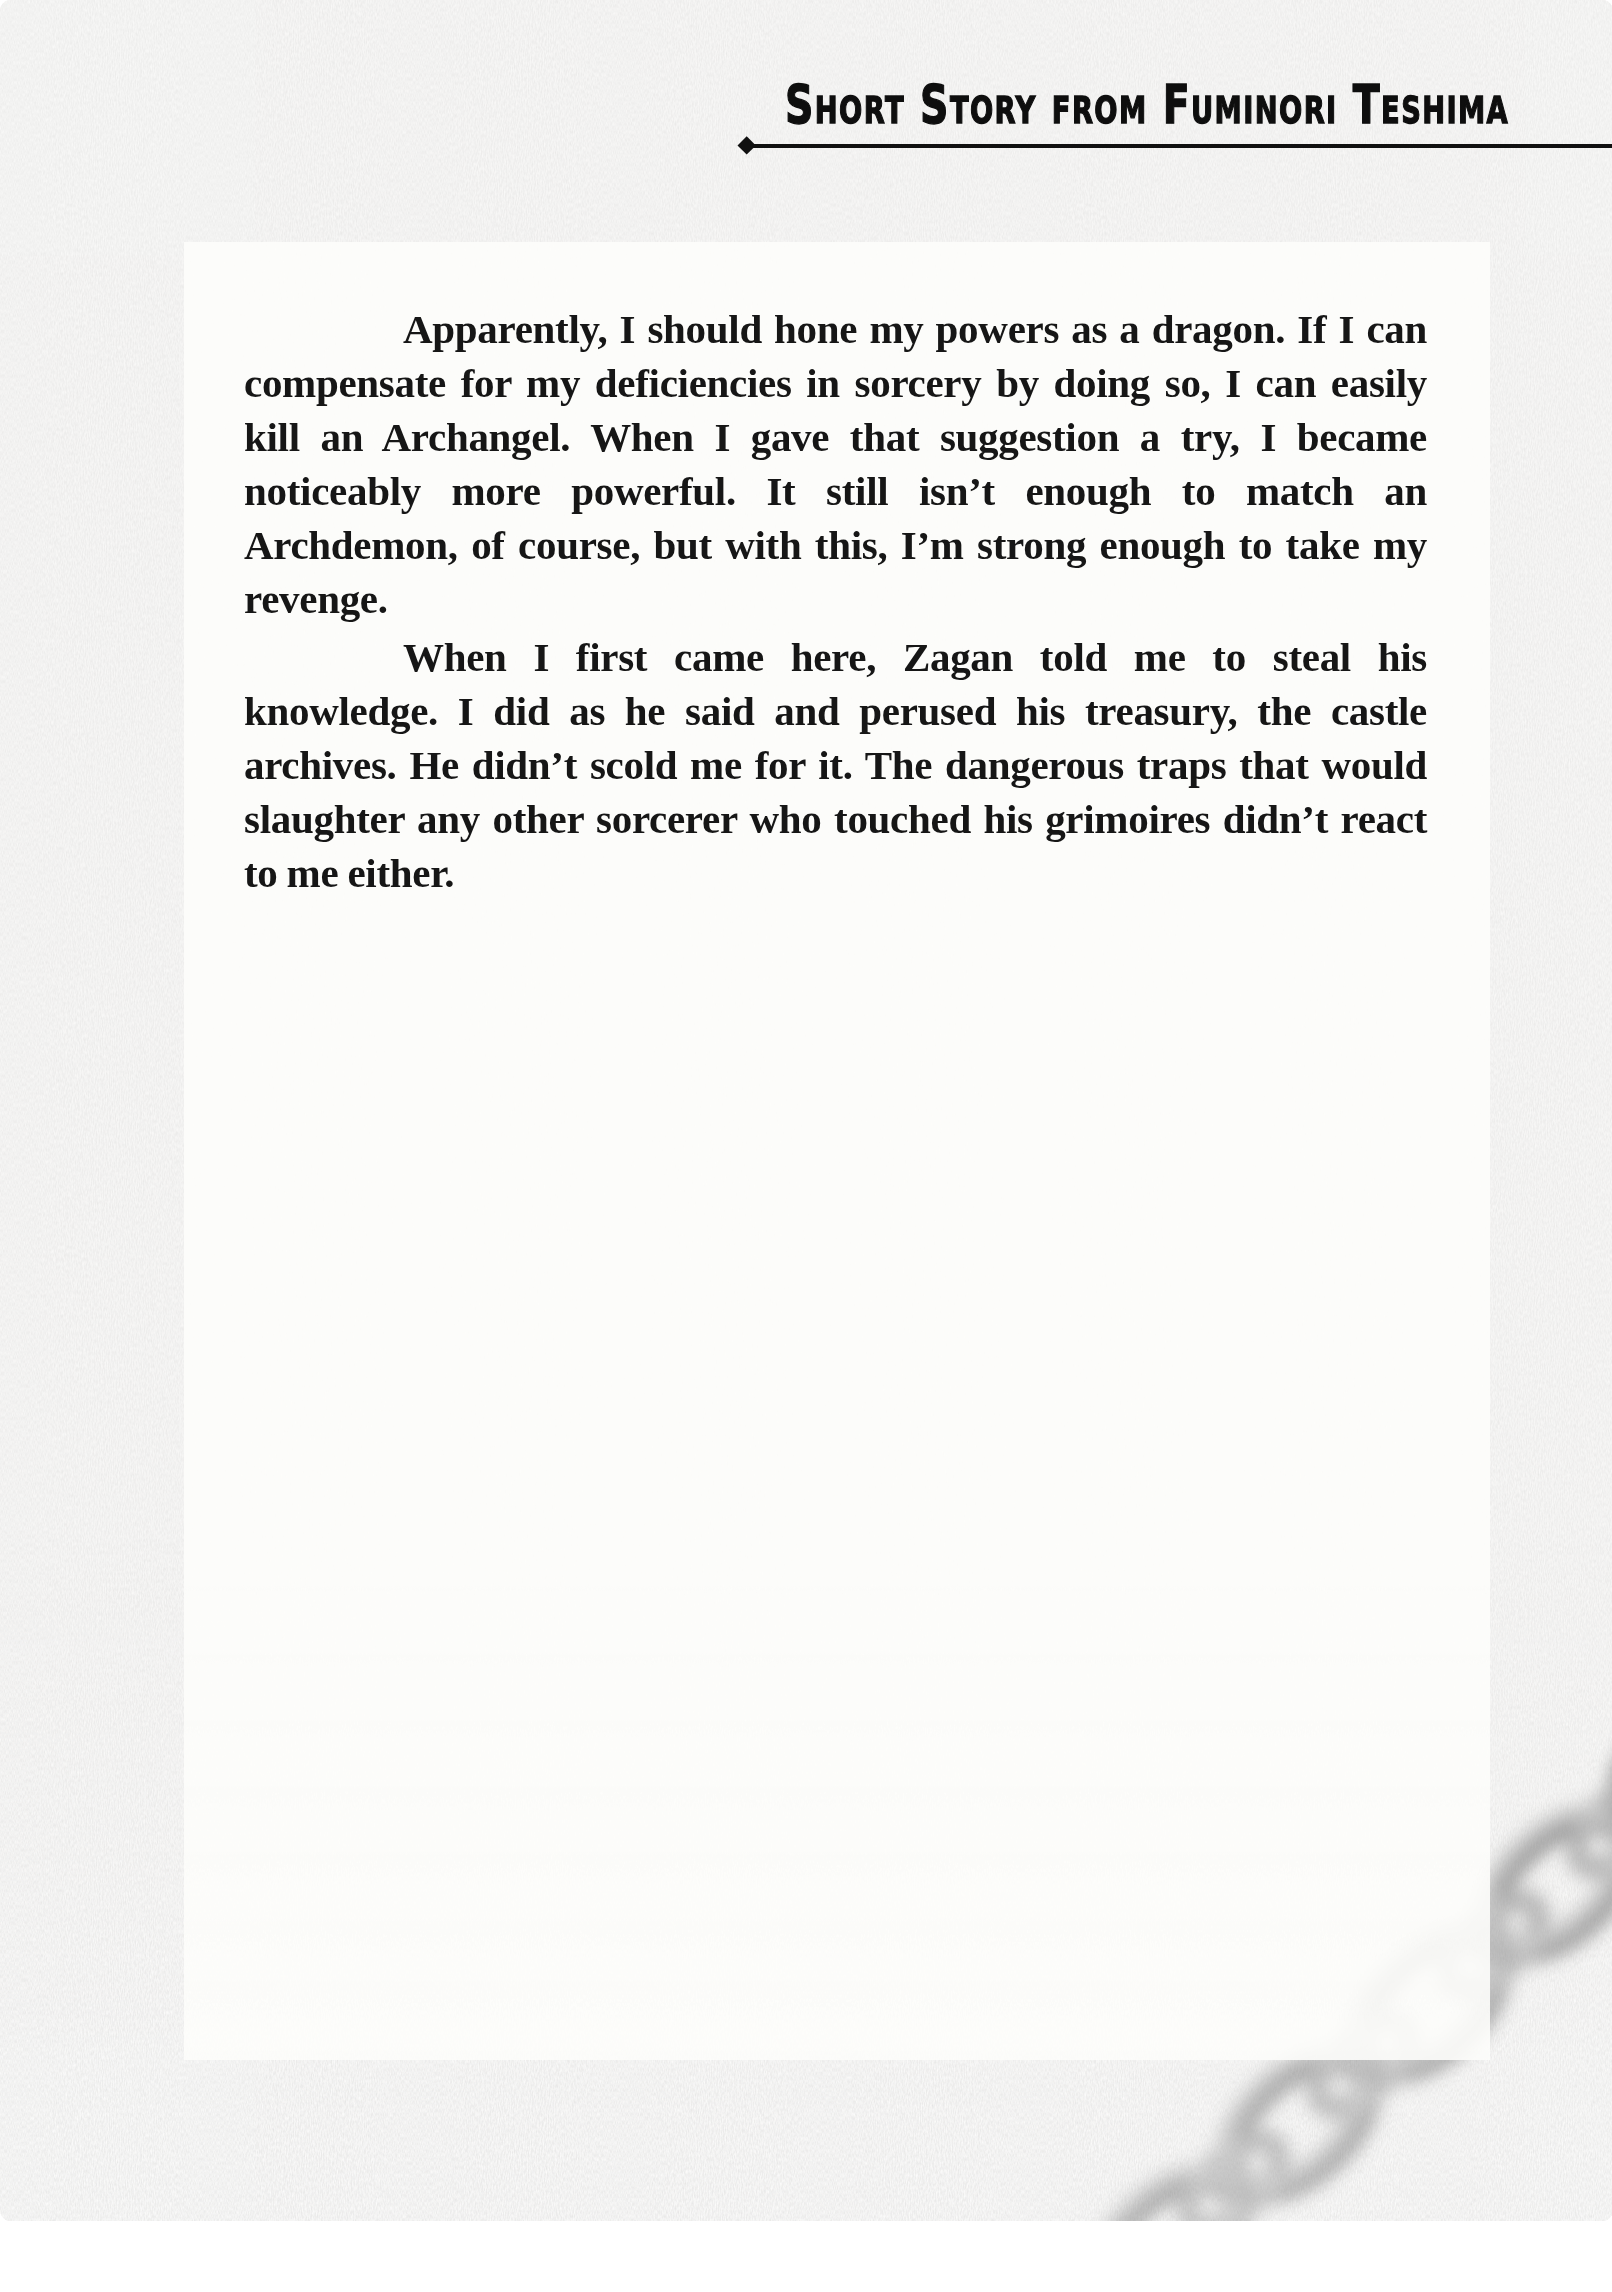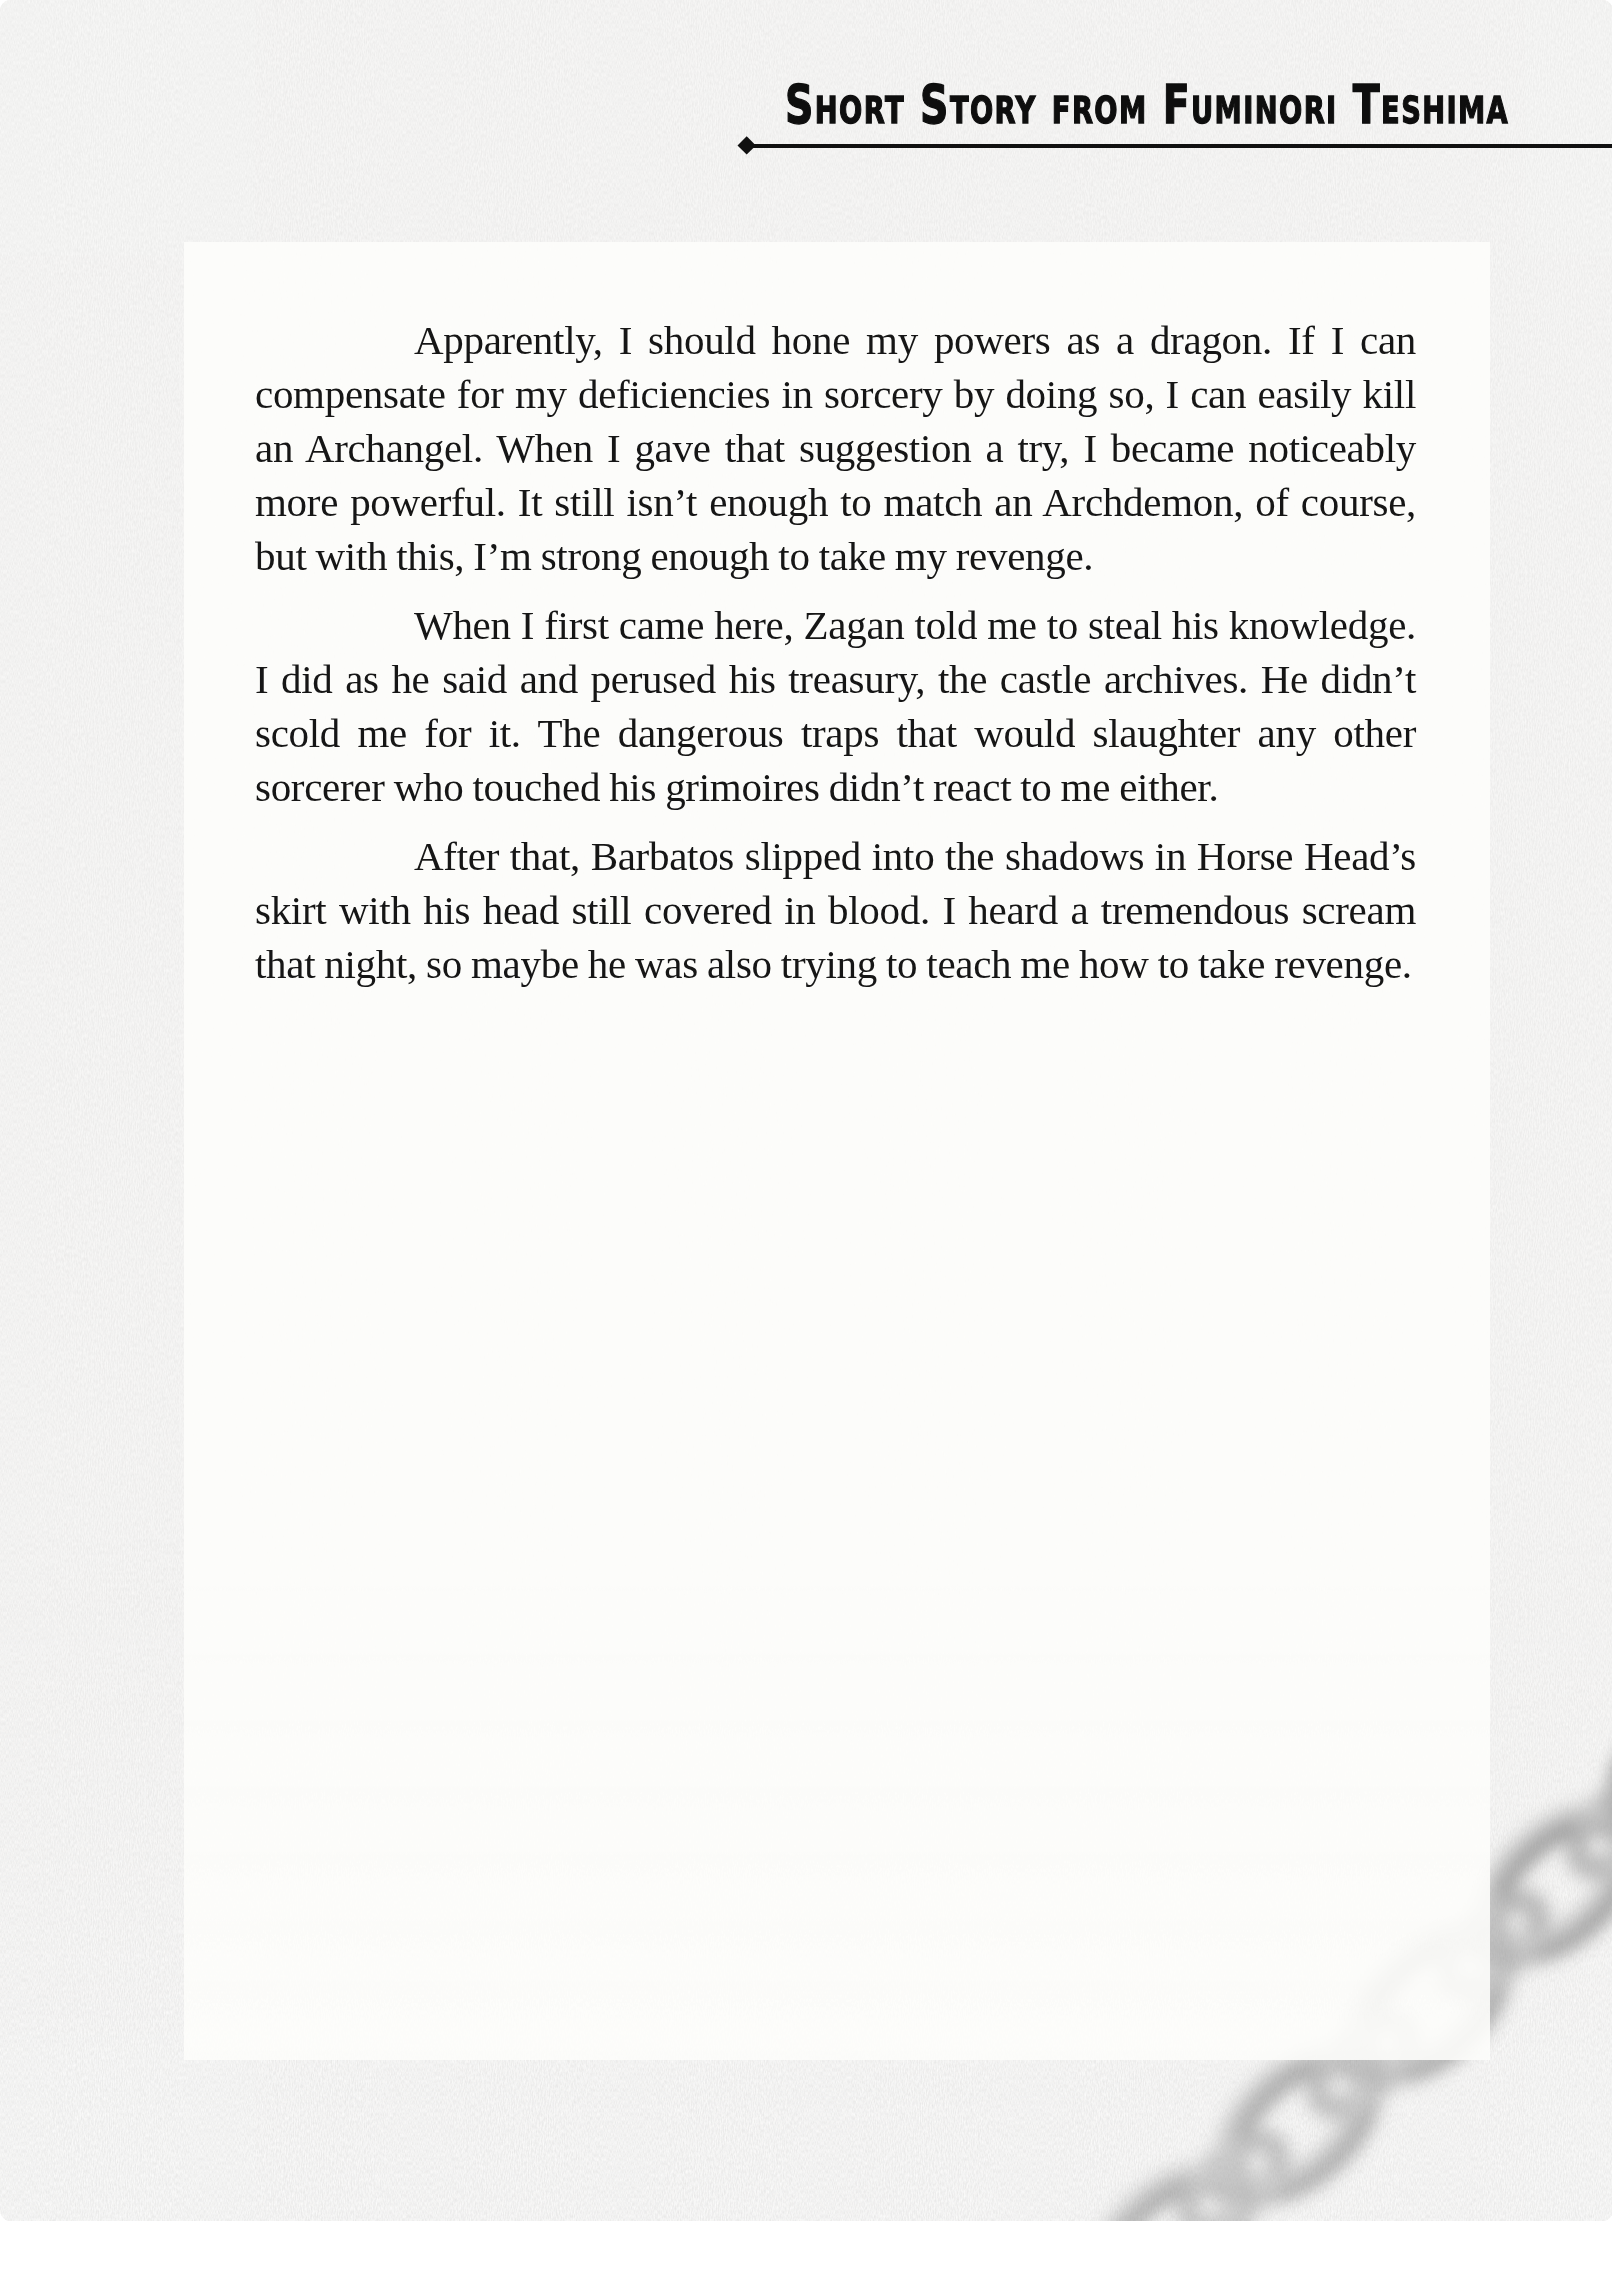--- a/index.html
+++ b/index.html
@@ -60,29 +60,30 @@
     position: absolute;
     left: 184px;
     top: 242px;
     width: 1306px;
     height: 1818px;
     box-sizing: border-box;
     padding: 56px 59px 0 56px;
     background: rgba(253, 253, 251, 0.9);
   }
   .para {
-    margin: 15px;
+    margin: 4px;
     padding: 0;
     font-size: 41px;
     line-height: 54px;
     color: #161616;
     text-align: justify;
     text-indent: 159px;
     letter-spacing: -0.3px;
     word-spacing: -0.9px;
+    font-weight: bold;
   }
 </style>
 </head>
 <body>
 
 <div class="page">
 
   <svg class="bg-svg" viewBox="0 0 1801 2560" xmlns="http://www.w3.org/2000/svg">
     <defs>
       <filter id="grainF" x="0%" y="0%" width="100%" height="100%">
@@ -135,17 +136,16 @@
     </g>
   </svg>
 
   <div class="header-title">Short Story from Fuminori Teshima</div>
   <div class="header-rule"></div>
   <div class="header-diamond"></div>
 
   <div class="story-panel">
     <p class="para">Apparently, I should hone my powers as a dragon. If I can compensate for my deficiencies in sorcery by doing so, I can easily kill an Archangel. When I gave that suggestion a try, I became noticeably more powerful. It still isn’t enough to match an Archdemon, of course, but with this, I’m strong enough to take my revenge.</p>
     <p class="para">When I first came here, Zagan told me to steal his knowledge. I did as he said and perused his treasury, the castle archives. He didn’t scold me for it. The dangerous traps that would slaughter any other sorcerer who touched his grimoires didn’t react to me either.</p>
-    <p class="para">After that, Barbatos slipped into the shadows in Horse Head’s skirt with his head still covered in blood. I heard a tremendous scream that night, so maybe he was also trying to teach me how to take revenge.</p>
   </div>
 
 </div>
 
 
 </body></html>

